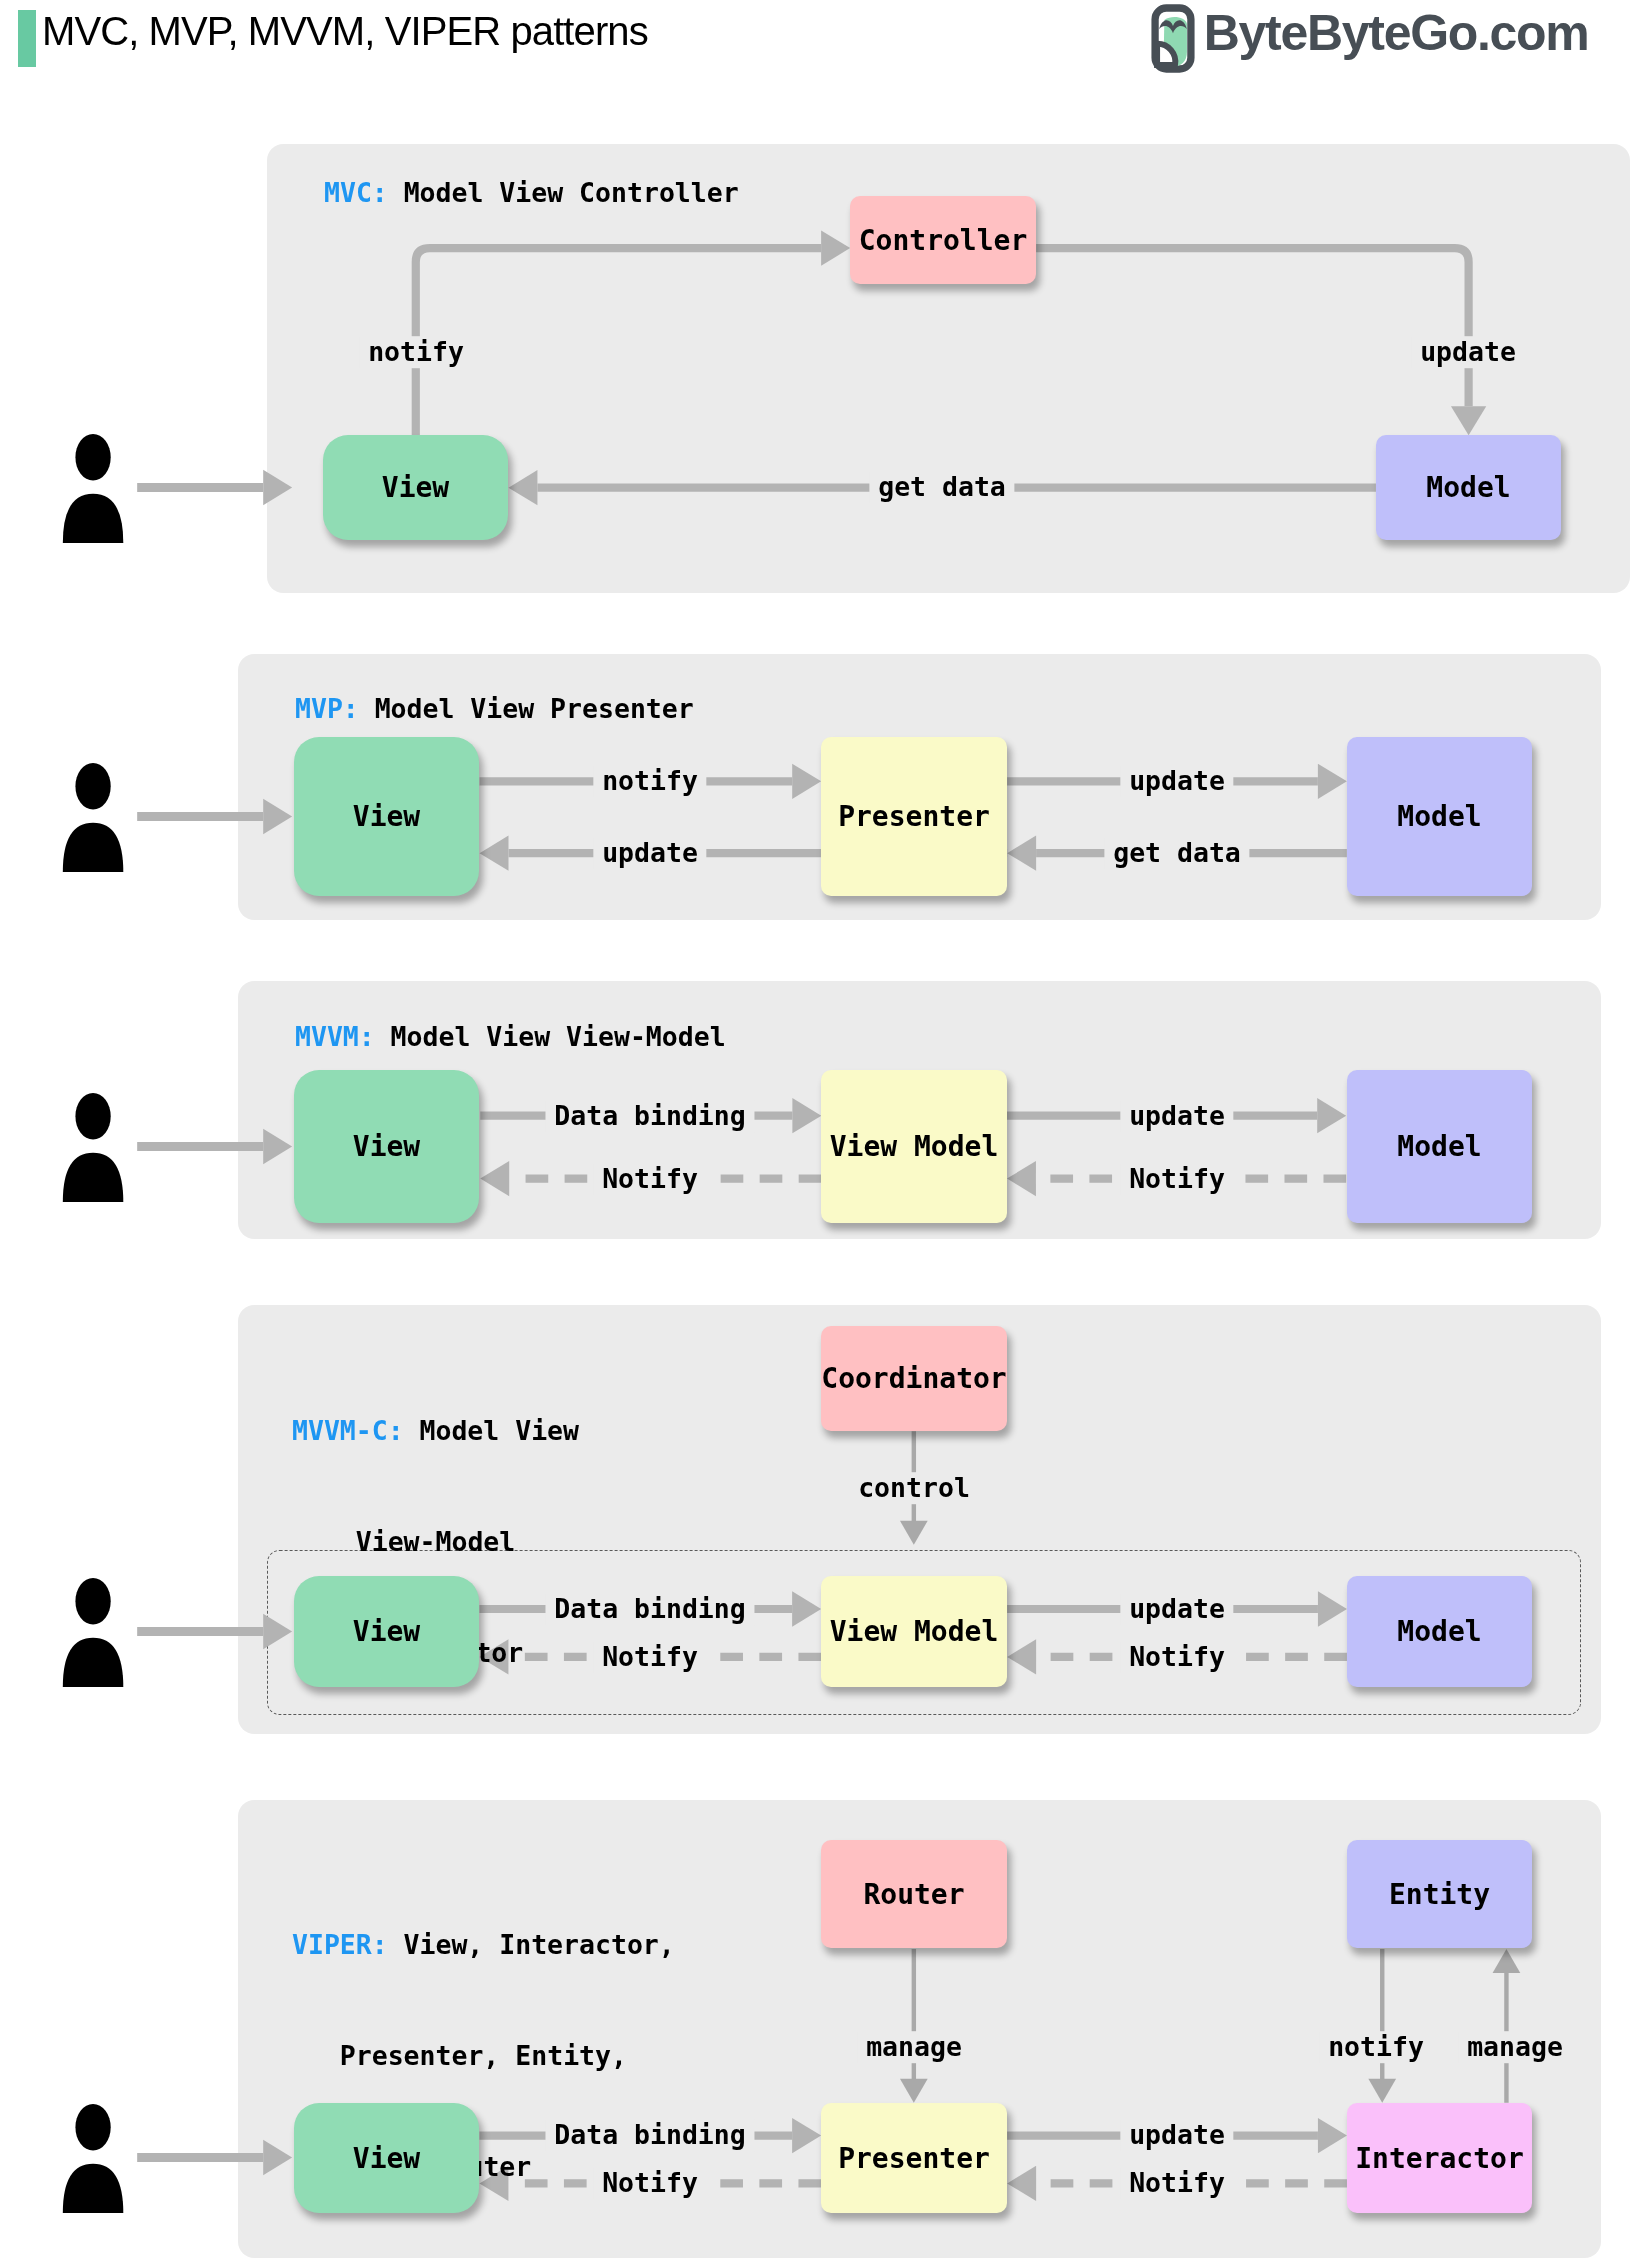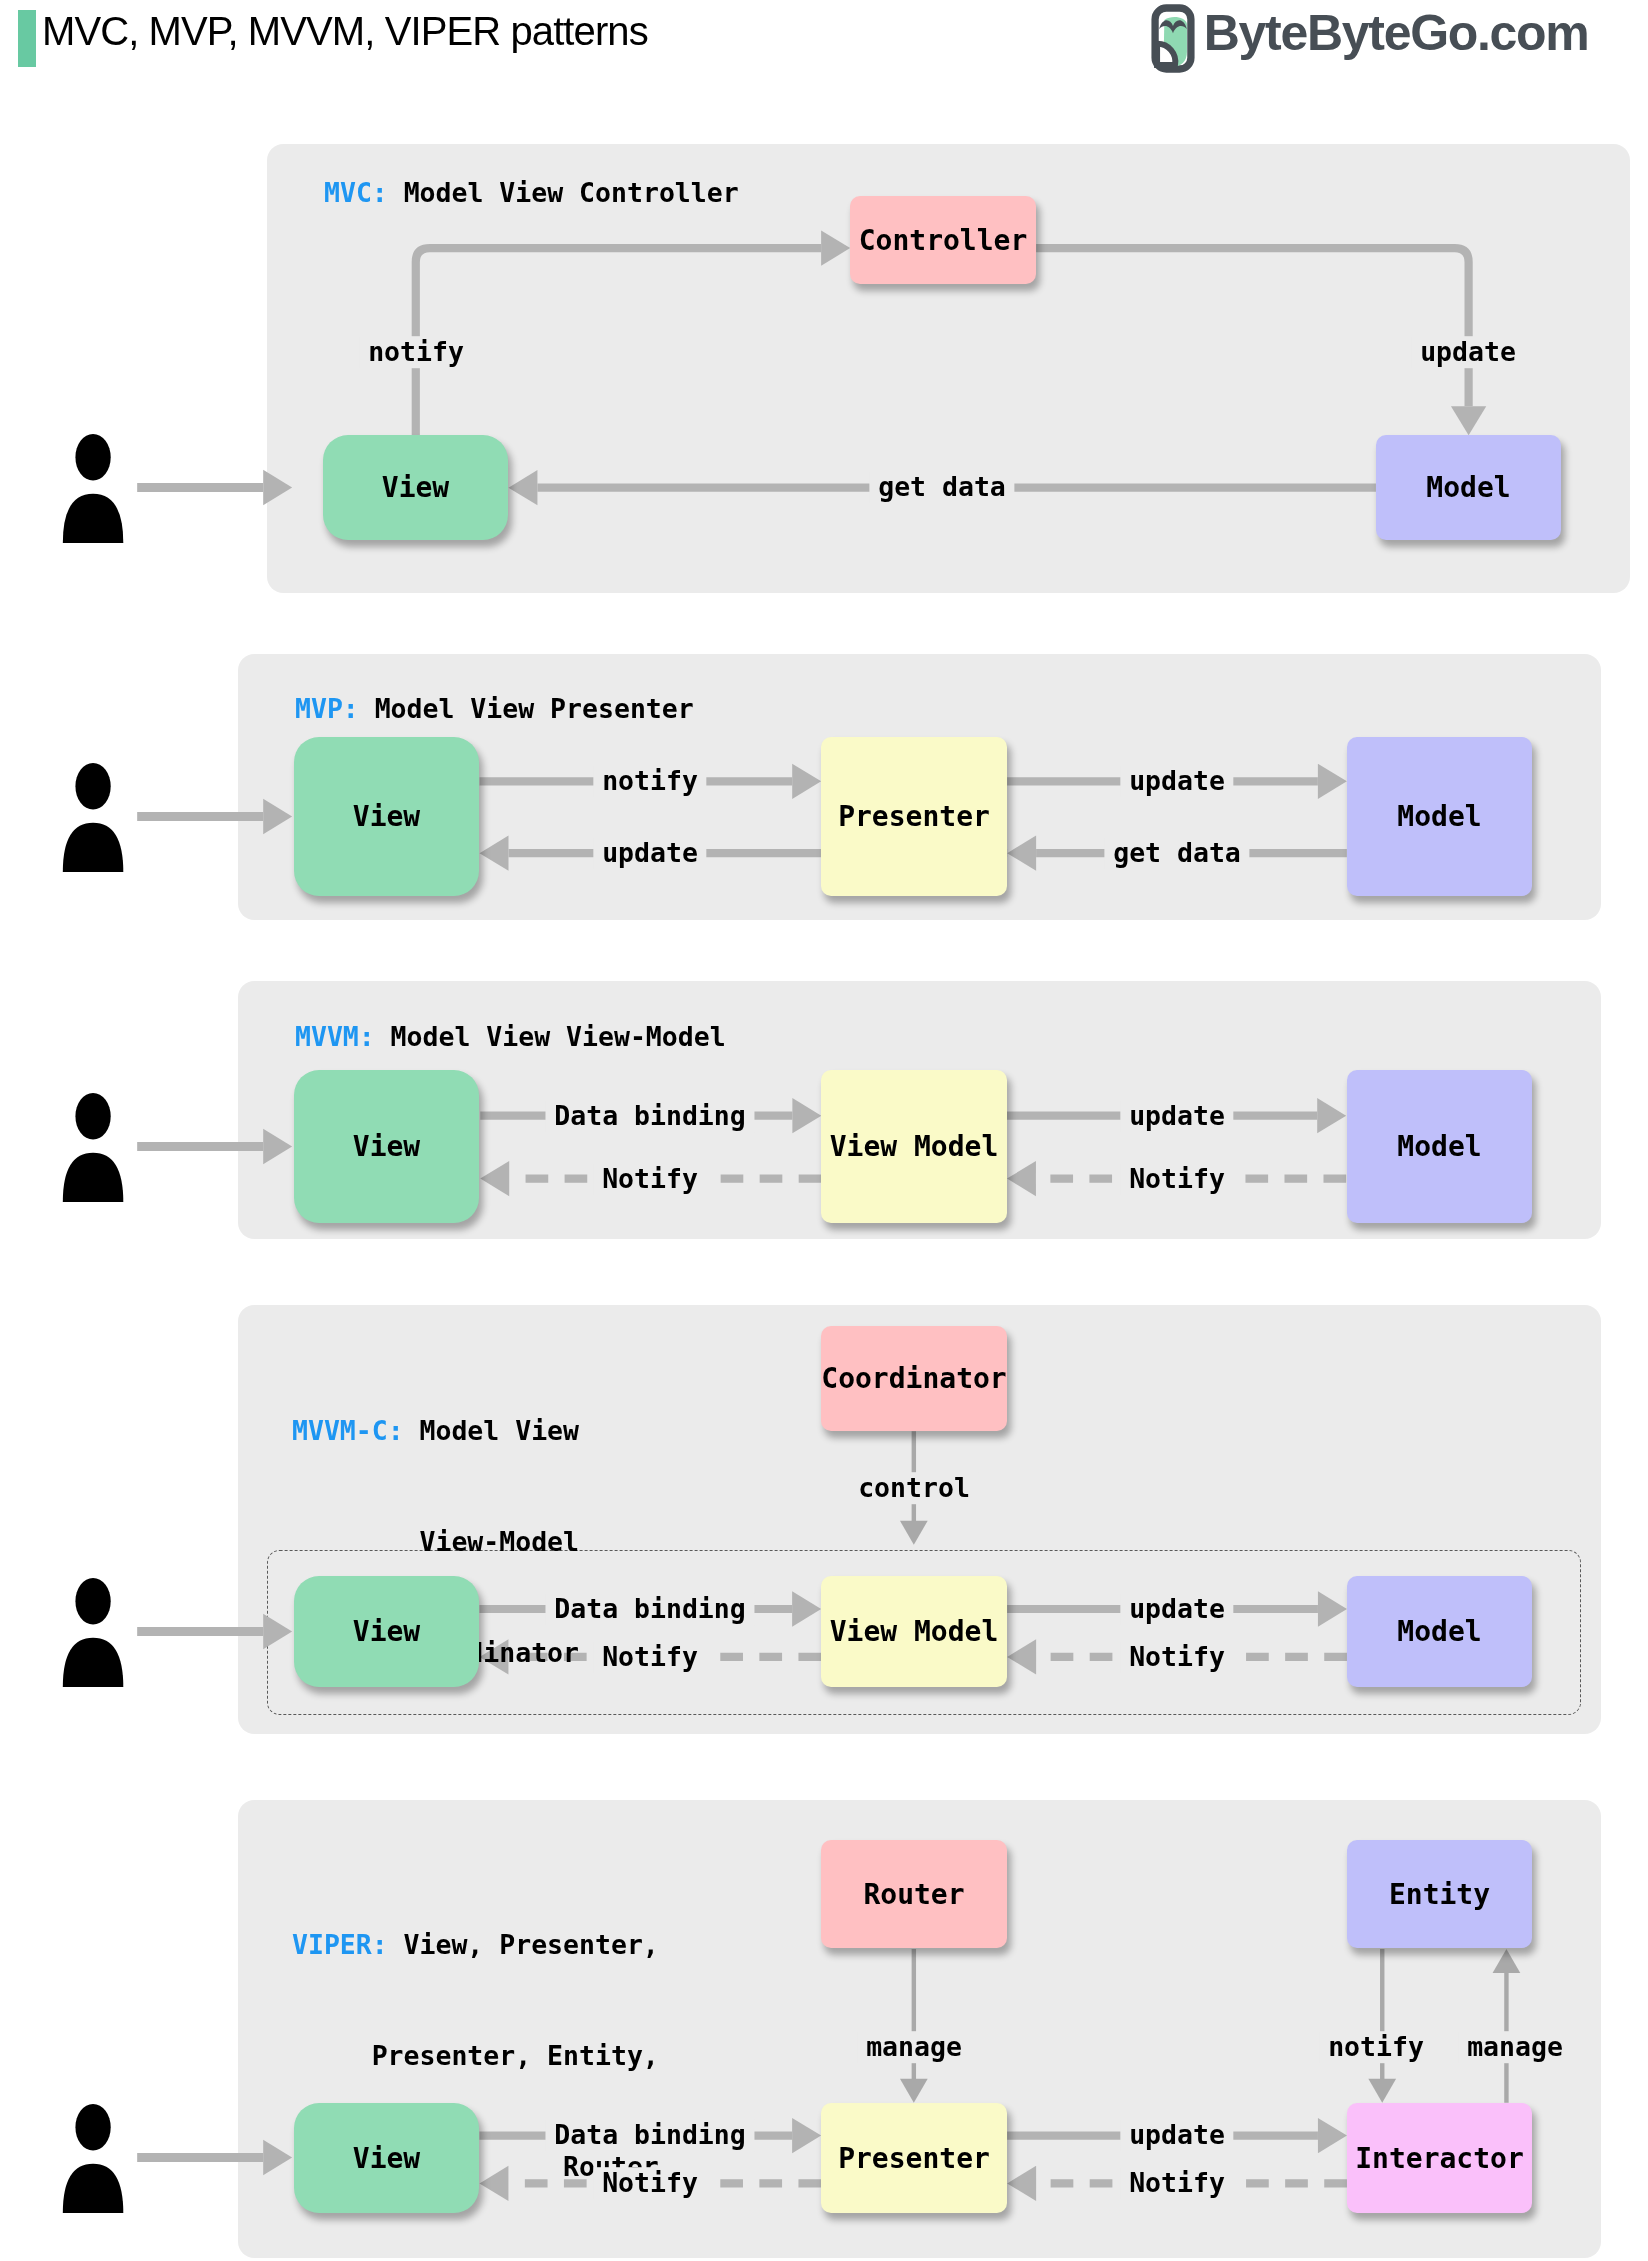--- a/index.html
+++ b/index.html
@@ -19,21 +19,21 @@
   .thick{stroke:#B3B3B3;stroke-width:13;fill:none;}
   .dash{stroke:#B3B3B3;stroke-width:13;fill:none;stroke-dasharray:36 26;}
   .thin{stroke:#A9A9A9;stroke-width:7;fill:none;}
   .ah{fill:#B3B3B3;}
   .aht{fill:#A9A9A9;}
 
   .mono, .tag, .alabel, .box{font-family:"DejaVu Sans Mono","Liberation Mono",monospace;font-weight:700;color:#000;}
   .tag{position:absolute;font-size:26.5px;line-height:37px;white-space:pre;}
   .tag .blue{color:#1E96F2;}
   .tag .rest{margin-left:15.8px;}
-  .tag.multi{display:inline-block;text-align:right;}
+  .tag.multi{display:inline-block;text-align:center;}
   .alabel{position:absolute;transform:translate(-50%,-50%);font-size:26.5px;line-height:29px;
           background:#EBEBEB;padding:1.3px 8.8px;white-space:nowrap;}
   .box{position:absolute;border-radius:10px;display:flex;align-items:center;justify-content:center;
        font-size:28px;box-shadow:3.8px 6.3px 7.6px rgba(0,0,0,0.30);}
   .green{background:#90DCB4;border-radius:25px;} .purple{background:#BFBFFA;} .yellow{background:#FAFAC8;}
   .pink{background:#FFC0C2;} .magenta{background:#FAC0FA;}
   .dashed-group{position:absolute;border:1.9px dashed #595959;border-radius:12.6px;}
   .person{position:absolute;}
 </style>
 </head>
@@ -153,21 +153,21 @@
     <path class="thick" d="M383 532 H879"></path>
     <polygon class="ah" points="925,532 879,504 879,560"></polygon>
     <path class="dash" d="M925 608 H429"></path>
     <polygon class="ah" points="383,608 429,580 429,636"></polygon>
     <path class="thick" d="M1220 532 H1713"></path>
     <polygon class="ah" points="1759,532 1713,504 1713,560"></polygon>
     <path class="dash" d="M1759 608 H1266"></path>
     <polygon class="ah" points="1220,608 1266,580 1266,636"></polygon>
   </svg>
   <div class="tag multi" style="left:54px;top:52px;">
-    <div><span class="blue">VIPER:</span><span class="rest">View, Presenter,</span></div>
+    <div><span class="blue">VIPER:</span><span class="rest">View, Interactor,</span></div>
     <div>Presenter, Entity,</div>
     <div>Router</div>
   </div>
   <div class="alabel" style="left:676px;top:247px;">manage</div>
   <div class="alabel" style="left:1138px;top:247px;">notify</div>
   <div class="alabel" style="left:1277px;top:247px;">manage</div>
   <div class="alabel" style="left:412px;top:335px;">Data binding</div>
   <div class="alabel" style="left:412px;top:383px;">Notify</div>
   <div class="alabel" style="left:939px;top:335px;">update</div>
   <div class="alabel" style="left:939px;top:383px;">Notify</div>

